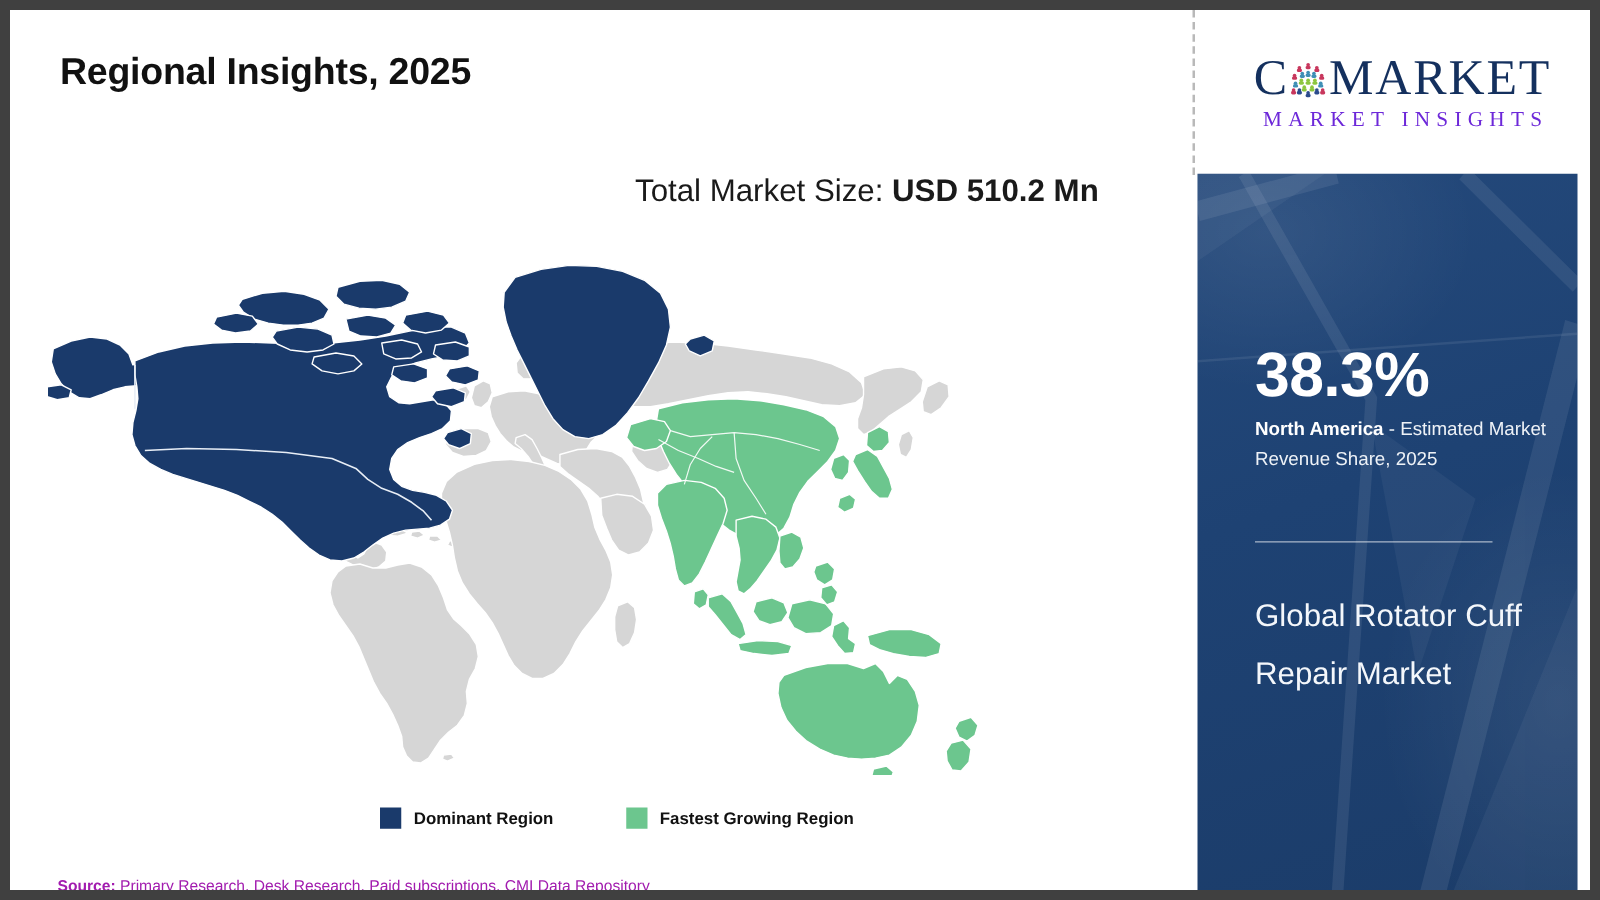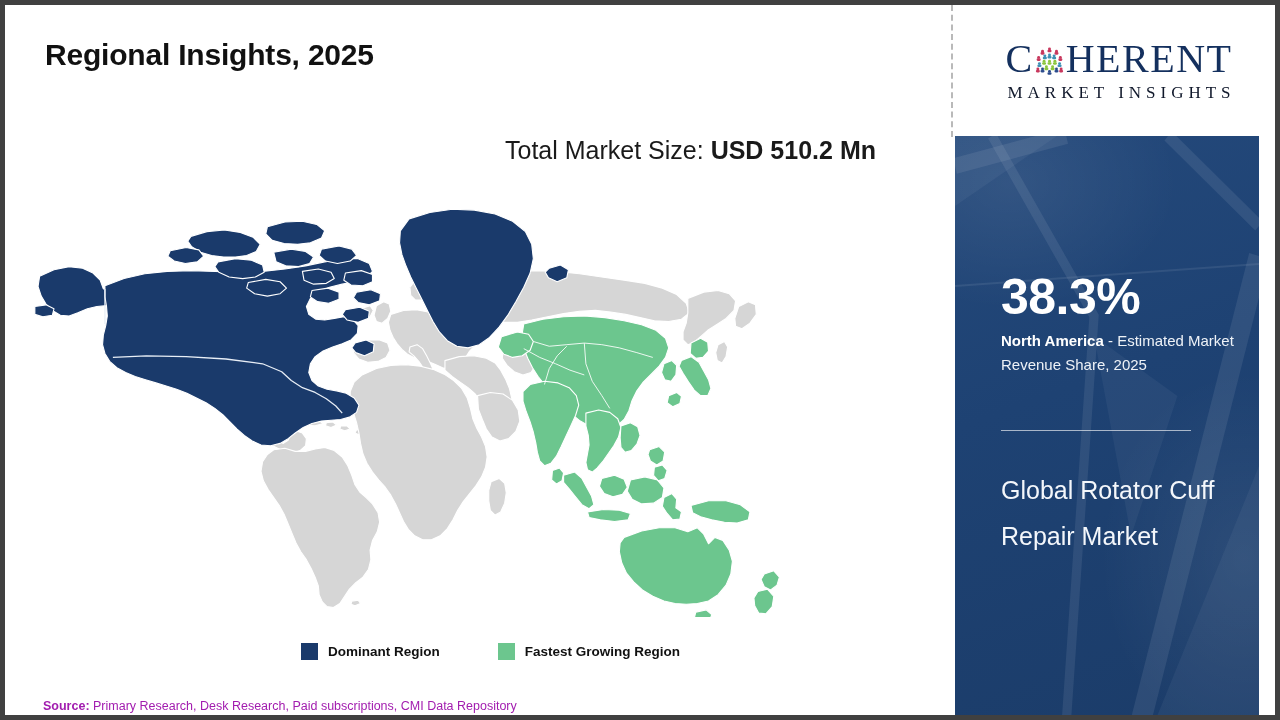--- a/index.html
+++ b/index.html
@@ -12,21 +12,21 @@
     font-family: "Liberation Sans", sans-serif;
   }
 
   .canvas {
     position: relative;
     width: 1280px;
     height: 720px;
     background: #ffffff;
     overflow: hidden;
     box-sizing: border-box;
-    border: 5px solid #404040;
+    border: 8px solid #404040;
   }
 
   
   .left-pane {
     position: absolute;
     left: 0; top: 0;
     width: 948px;
     height: 720px;
     background: #ffffff;
   }
@@ -137,21 +137,21 @@
     width: 31px;
     height: 31px;
     margin: 0 1px 0 0;
     position: relative;
     top: 2px;
   }
   .logo-globe svg { display: block; }
   .logo-sub {
     font-family: "Liberation Serif", serif;
     font-size: 17px;
-    color: #0f172a;
+    color: #6d28d9;
     letter-spacing: 5.0px;
     margin-top: 4px;
     padding-left: 5px;
   }
 
   
   .navy-panel {
     position: absolute;
     left: 950px;
     top: 131px;
@@ -466,21 +466,21 @@
                 <use href="#pz" x="29" y="31"></use>
                 <use href="#pz" x="20" y="34"></use>
               </g>
             <g fill="#c8375d">
                 <use href="#pz" x="5" y="31"></use>
                 <use href="#pz" x="35" y="31"></use>
               </g>
           </g>
         </svg>
       </span>
-      <span>HERENT</span>
+      <span>MARKET</span>
     </div>
     <div class="logo-sub">MARKET INSIGHTS</div>
   </div>
 
   <div class="navy-panel">
     <div class="navy-texture">
       <svg viewBox="0 0 328 587" preserveAspectRatio="none" xmlns="http://www.w3.org/2000/svg">
         <g fill="none" stroke="#ffffff" stroke-opacity="0.09">
           <path d="M0 30 L120 0" stroke-width="16"></path>
           <path d="M40 0 L150 180 L120 587" stroke-width="10"></path>

